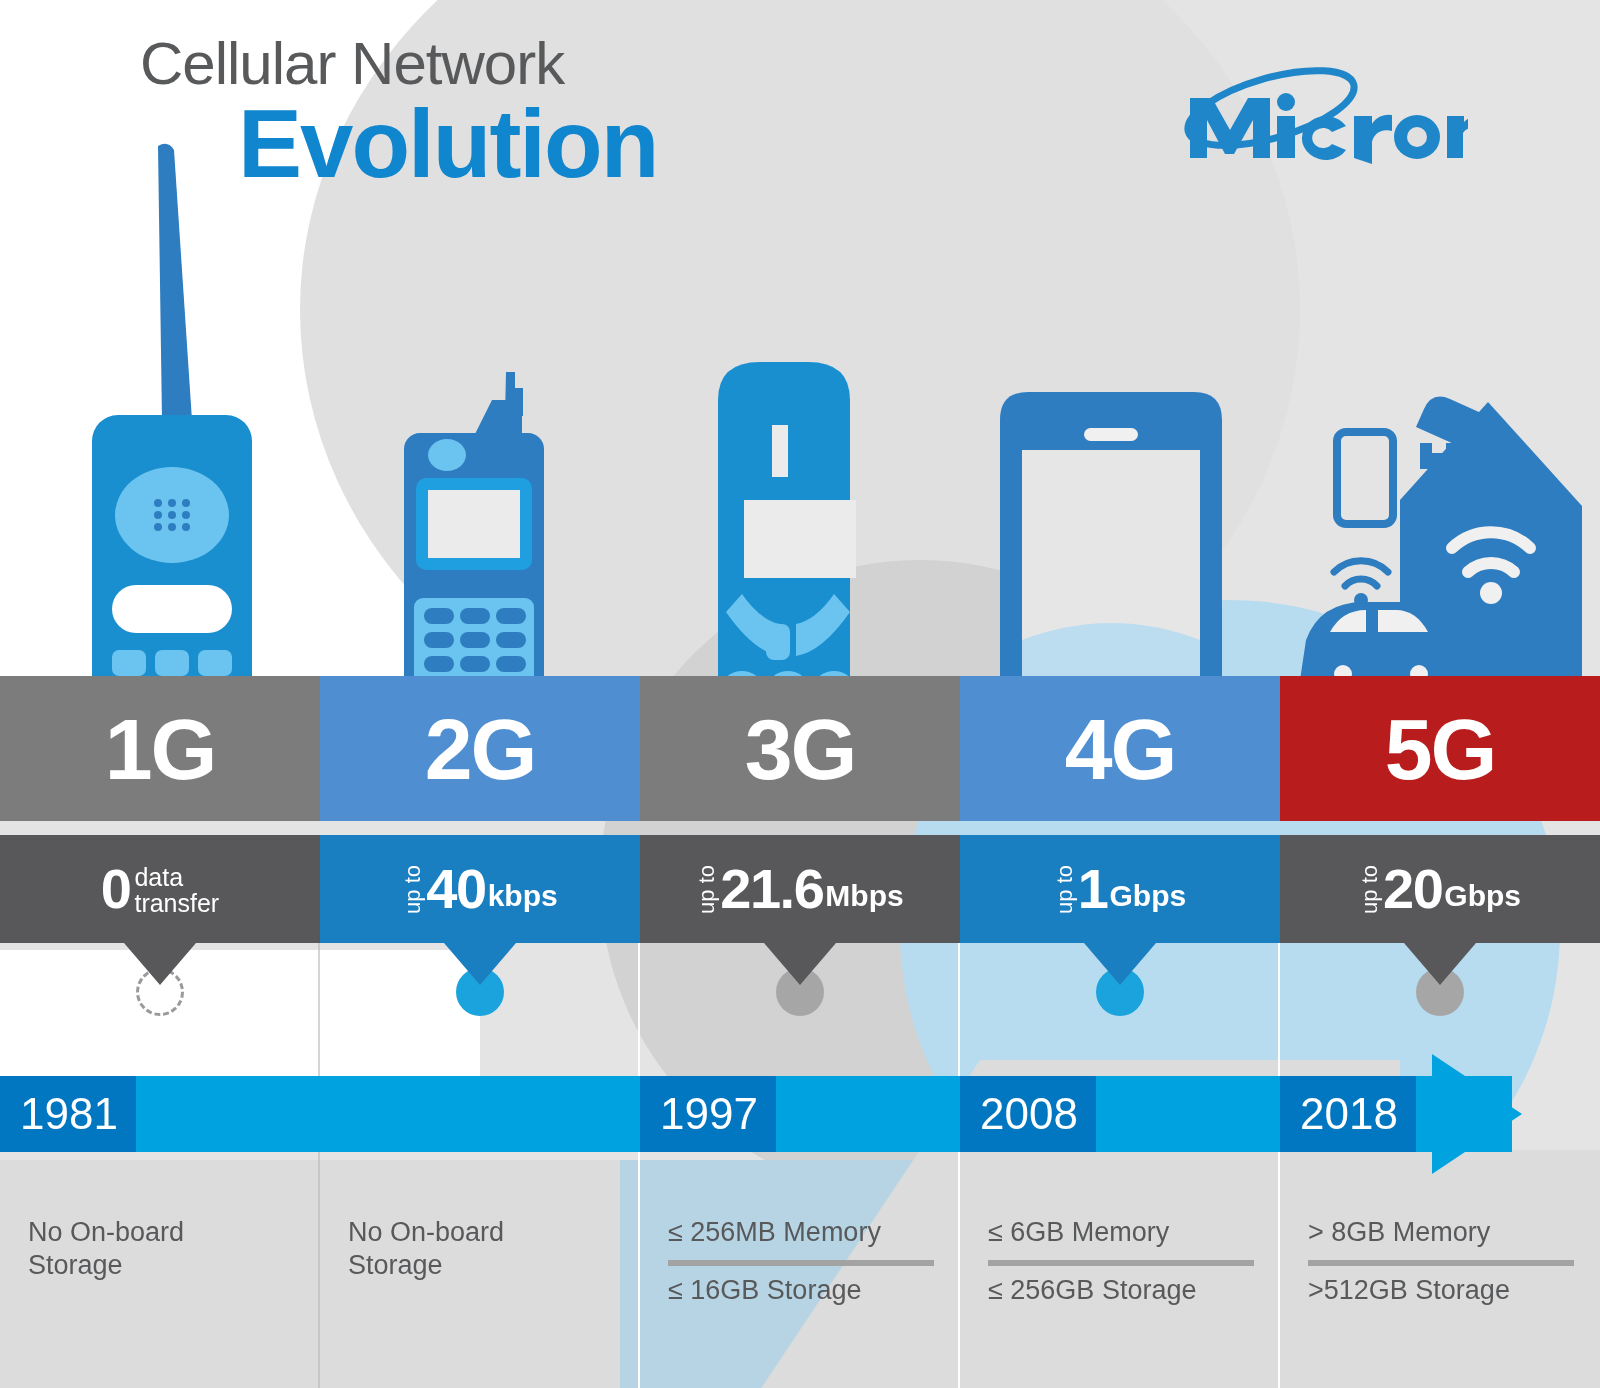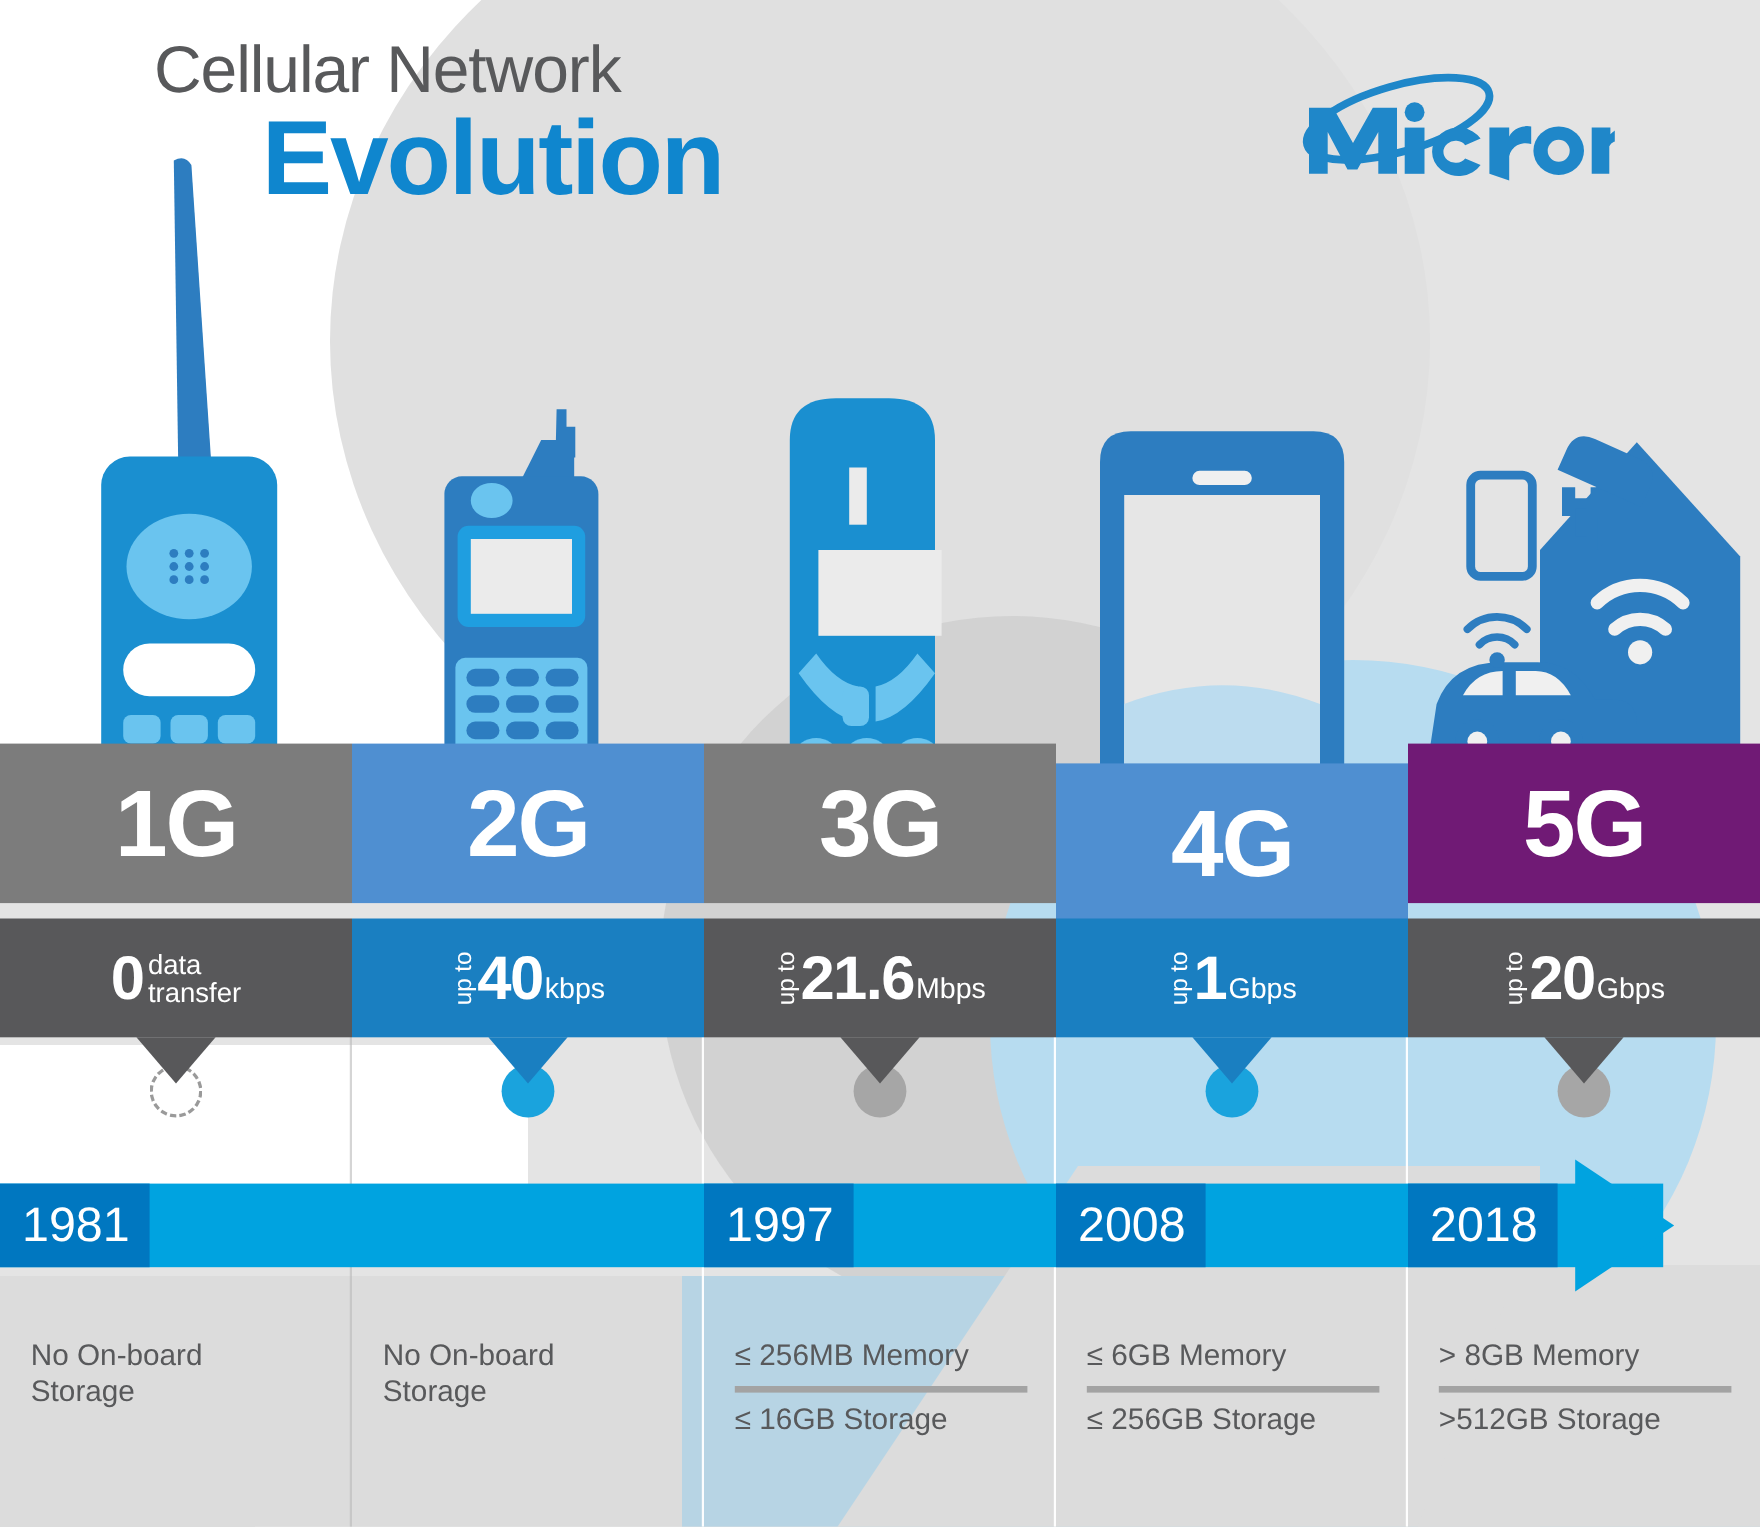--- a/index.html
+++ b/index.html
@@ -79,21 +79,21 @@
   .gen-cell, .speed-cell { width:320px; height:100%; display:flex; align-items:center; justify-content:center; position:relative; }
   .gen-label { color:#fff; font-size:86px; font-weight:bold; letter-spacing:-2px; line-height:1; }
 
   .speed-inner { display:flex; align-items:center; justify-content:center; color:#fff; }
   .upto {
     writing-mode:vertical-rl; transform:rotate(180deg);
     font-size:22px; line-height:1; letter-spacing:0px; margin-right:2px;
     text-align:center; font-weight:normal;
   }
   .speed-num { font-size:56px; font-weight:bold; letter-spacing:-1.5px; line-height:1; }
-  .speed-unit { font-size:26px; line-height:1; align-self:flex-end; margin-bottom:6px; margin-left:2px; }
+  .speed-unit { font-size:30px; line-height:1; align-self:flex-end; margin-bottom:6px; margin-left:2px;font-weight:bold; }
   .speed-sub {
     font-size:25px; line-height:1.04; margin-left:4px; align-self:center; margin-top:2px;
   }
 
   
   .pointer {
     position:absolute; top:943px; width:0; height:0;
     border-left:36px solid transparent; border-right:36px solid transparent;
     z-index:7;
   }
@@ -276,24 +276,24 @@
   <div class="gen-row">
     <div class="gen-cell" style="background: rgb(124, 124, 124);">
       <span class="gen-label">1G</span>
     </div>
     <div class="gen-cell" style="background: rgb(79, 143, 209);">
       <span class="gen-label">2G</span>
     </div>
     <div class="gen-cell" style="background: rgb(124, 124, 124);">
       <span class="gen-label">3G</span>
     </div>
-    <div class="gen-cell" style="background: rgb(79, 143, 209); margin-top: 18px;">
+    <div class="gen-cell" style="background: rgb(79, 143, 209);">
       <span class="gen-label">4G</span>
     </div>
-    <div class="gen-cell" style="background: #701a75;">
+    <div class="gen-cell" style="background: #b91c1c;">
       <span class="gen-label">5G</span>
     </div>
   </div>
 
   <div class="speed-row">
 
     <div class="speed-cell" style="background: rgb(88, 88, 90);">
       <div class="speed-inner">
         <span class="speed-num">0</span>
         <span class="speed-sub"><span id="sub1g">data<br>transfer</span></span>

